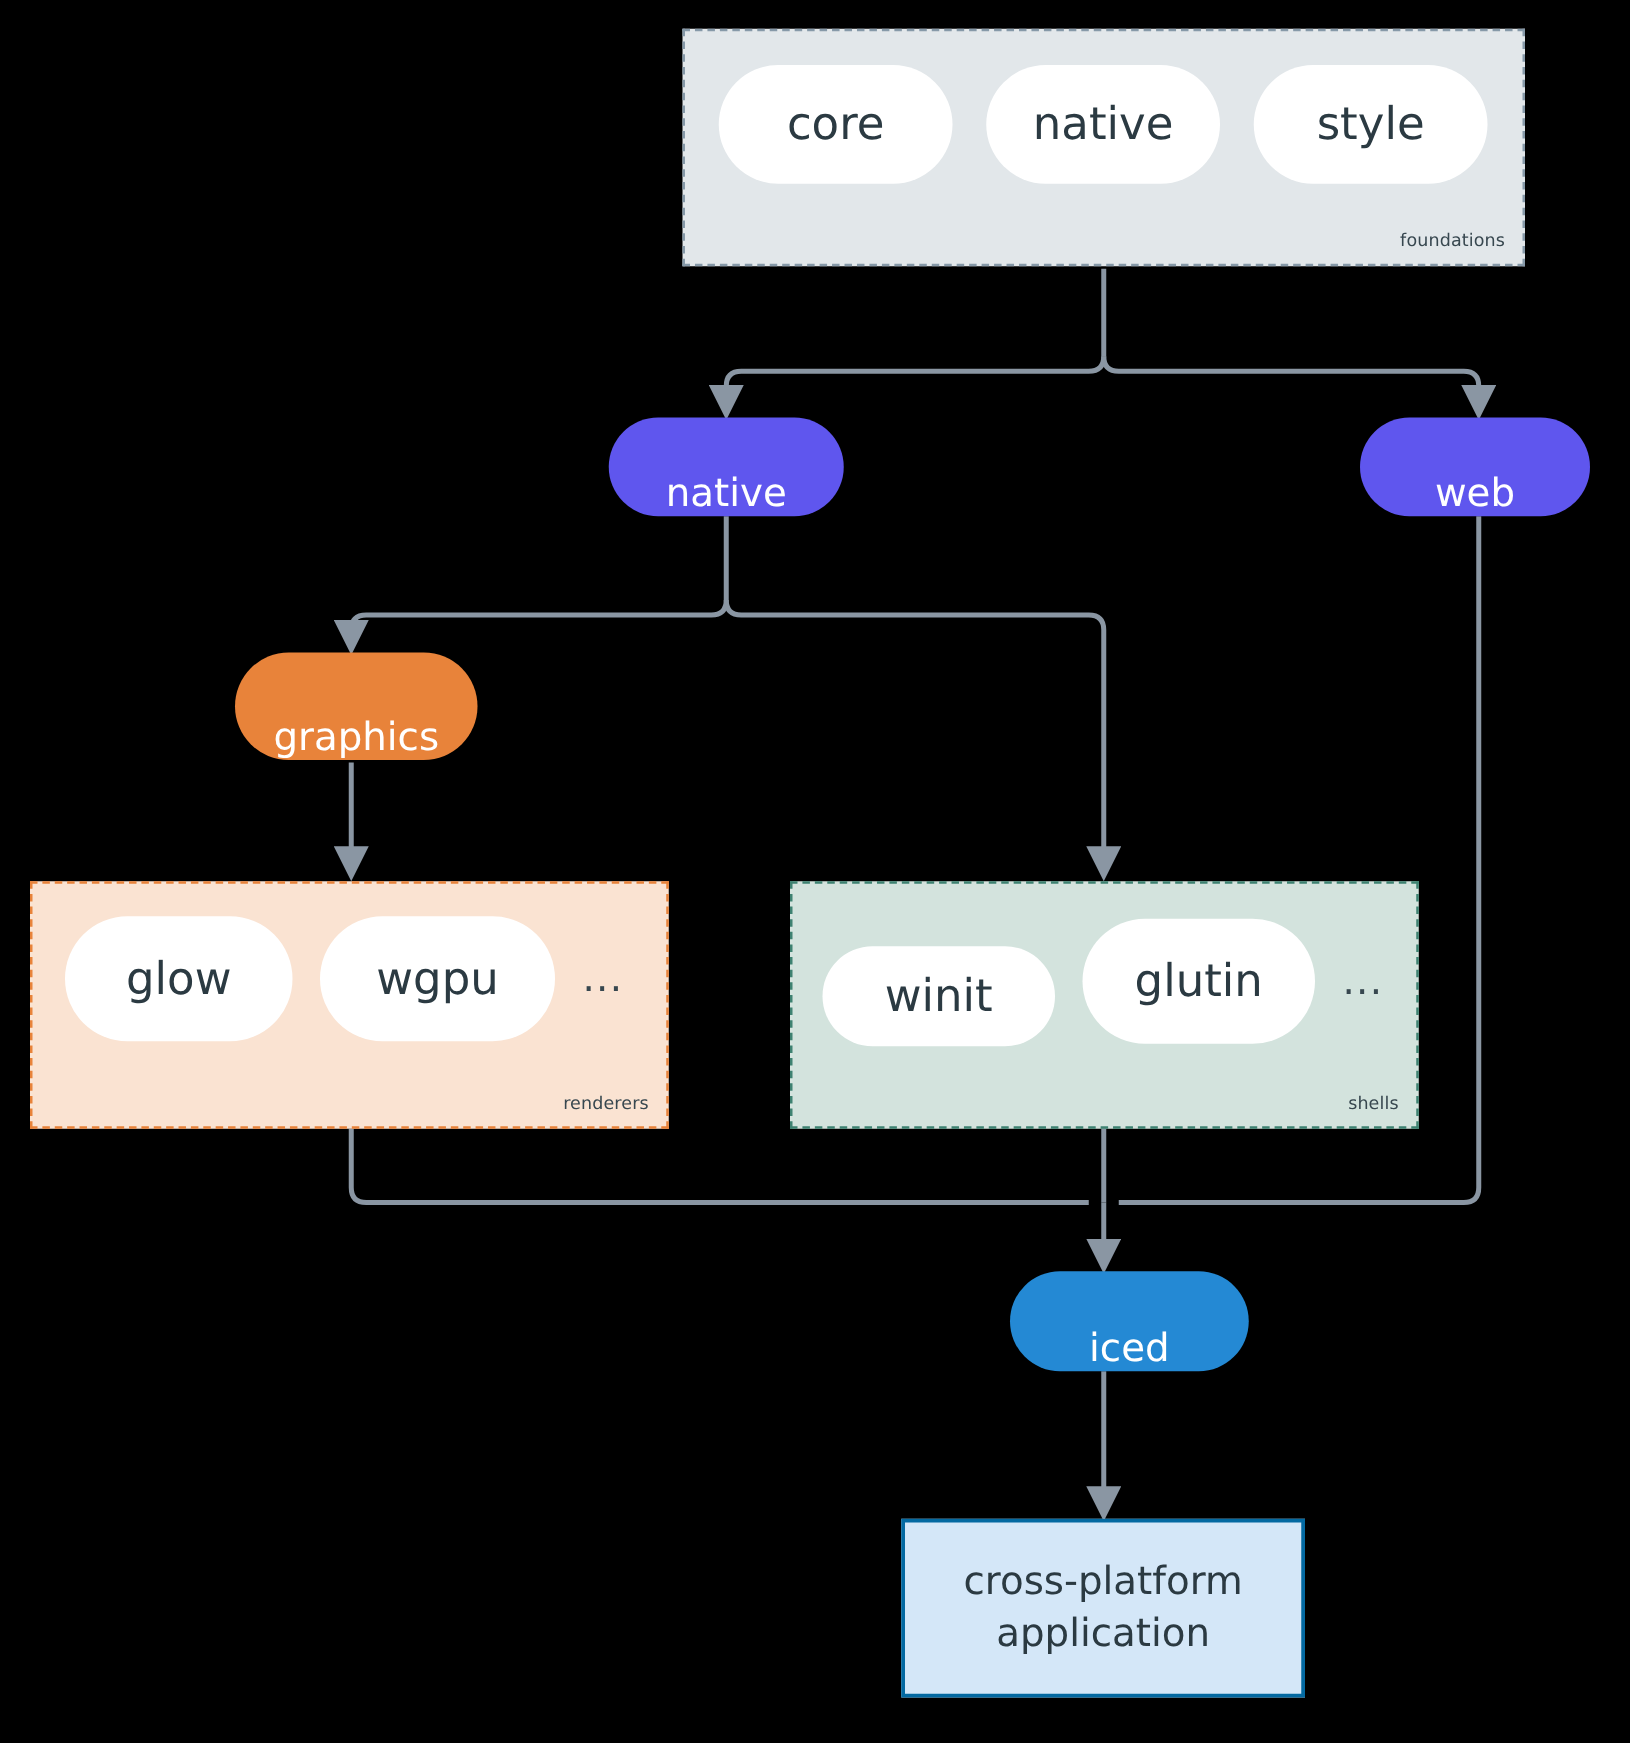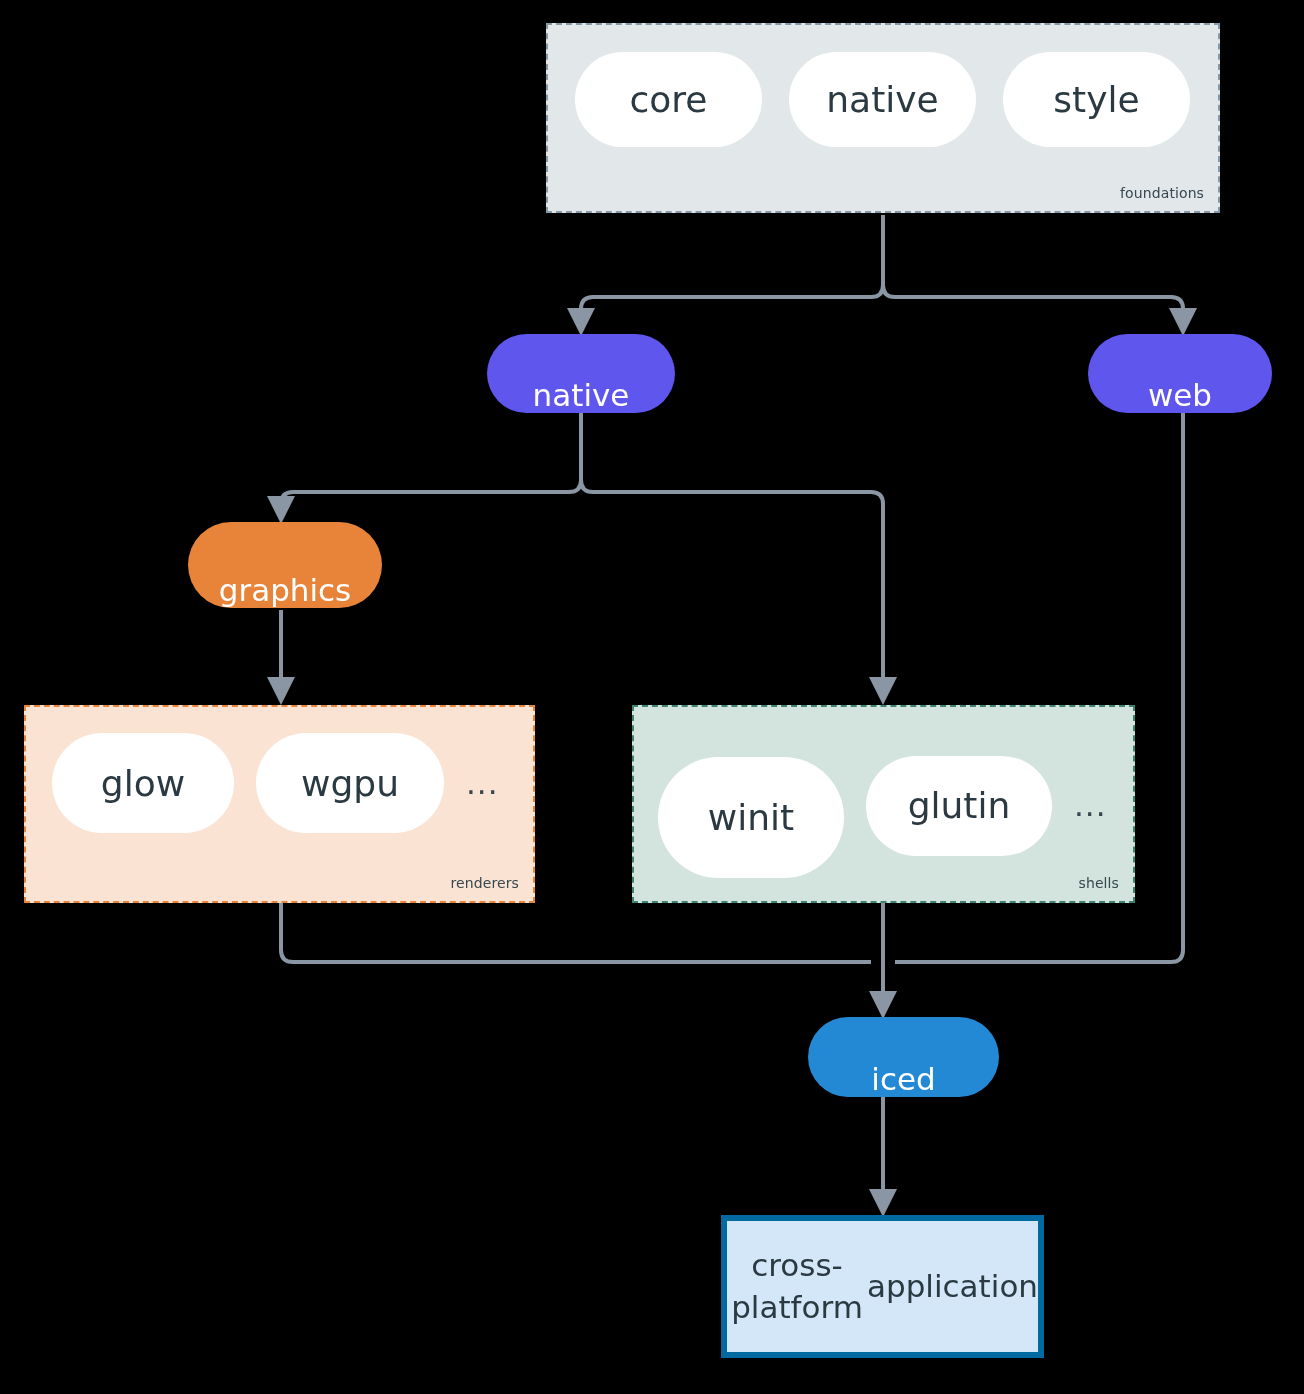--- a/index.html
+++ b/index.html
@@ -93,23 +93,24 @@
   }
   #n-native { left: 487px; top: 334px; width: 188px; height: 79px; background: #5f56ee; }
   #n-web    { left: 1088px; top: 334px; width: 184px; height: 79px; background: #5f56ee; }
   #n-graphics { left: 188px; top: 522px; width: 194px; height: 86px; background: #e8833a; }
   #n-iced   { left: 808px; top: 1017px; width: 191px; height: 80px; background: #2489d4; }
 
   #n-app {
     position: absolute;
     left: 721px; top: 1215px; width: 323px; height: 143px;
     background: #d4e7f8;
-    border: 6px solid #0369a1;
-    box-sizing: border-box;
-    display: flex;
+    border: 3px solid #0369a1;
+    box-sizing: border-box;
+    display: flex;
+    flex-direction: column;
     align-items: center;
     justify-content: center;
     color: #2b3a42;
     font-size: 31px;
     line-height: 1.35;
     text-align: center;
   }
 </style>
 </head>
 <body>
@@ -177,21 +178,21 @@
       <div class="wpill" style="width:188px; height:100px;">
         <span>wgpu</span>
       </div>
       <div class="ellipsis">...</div>
     </div>
     <div class="group-label">renderers</div>
   </div>
 
   <div class="group" id="g-shells">
     <div class="pill-row" style="left:24px; top:26px; gap:22px;">
-      <div class="wpill" style="width:186px; height:121px;margin-top:24px;">
+      <div class="wpill" style="width:186px; height:80px;margin-top:24px;">
         <span>winit</span>
       </div>
       <div class="wpill" style="width:186px; height:100px;">
         <span>glutin</span>
       </div>
       <div class="ellipsis">...</div>
     </div>
     <div class="group-label">shells</div>
   </div>
 

